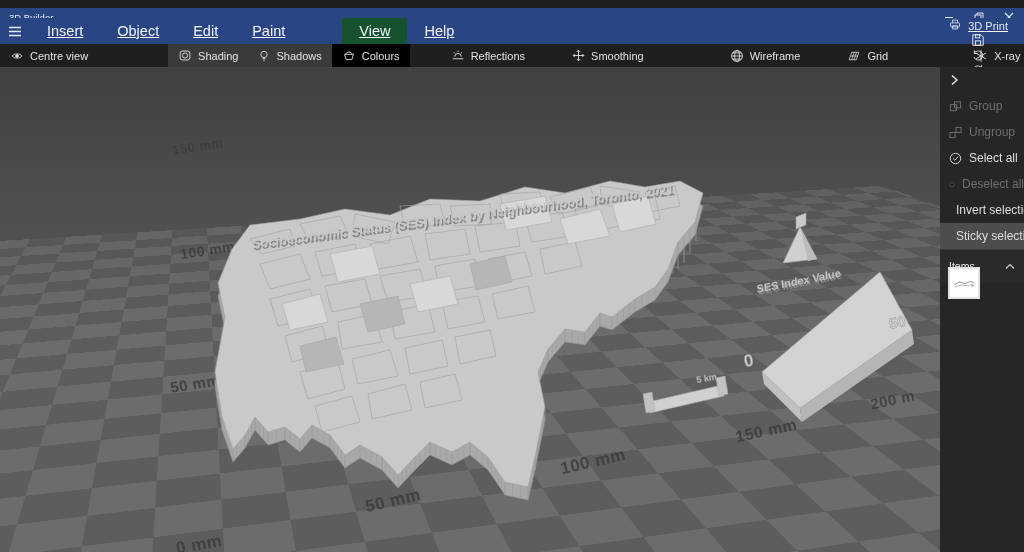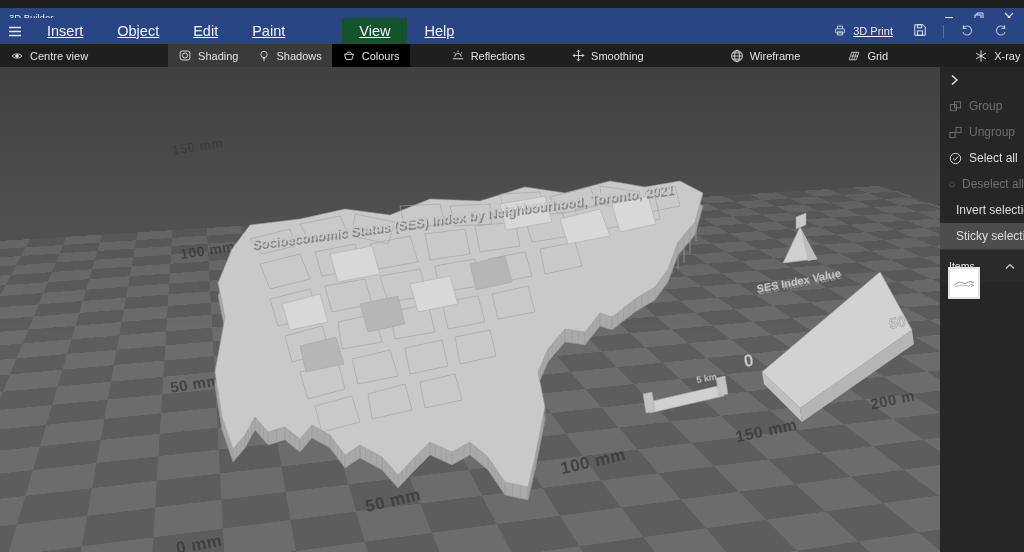--- a/index.html
+++ b/index.html
@@ -14,21 +14,21 @@
   .wincontrols { position:absolute; right:0; top:0; height:18px; display:flex; }
   .winbtn { width:30px; height:18px; display:flex; align-items:center; justify-content:center; color:#dfe5f2; }
   .winbtn svg { display:block; }
 
   
   .menubar { position:absolute; left:0; top:18px; width:1024px; height:26px;
              background:#2a4584; display:flex; align-items:stretch; color:#fff;text-decoration:underline; }
   .hamburger { width:30px; display:flex; align-items:center; justify-content:center; color:#e8ecf5; }
   .menu-item { display:flex; align-items:center; padding:0 17px; font-size:14.5px; color:#f2f4fa; }
   .menu-item.active { background:#14532d;margin-left:40px; }
-  .menubar-right { margin-left:auto; display:flex; align-items:center; padding-right:6px; color:#e4e9f4; }
+  .menubar-right { margin-left:auto; display:flex; align-items:center; padding-right:6px; color:#e4e9f4;flex-direction:column; }
   .qa-btn { display:flex; align-items:center; gap:6px; padding:0 10px; font-size:11px; height:26px; }
   .qa-sep { width:1px; height:13px; background:#5b6f9e; margin:0 6px; }
   .qa-icon { opacity:.92; }
 
   
   .toolbar { position:absolute; left:0; top:44px; width:942px; height:23px;
              background:#1f1f1f; display:flex; align-items:stretch; color:#e3e3e3; font-size:11px;gap:27px; }
   .tool { display:flex; align-items:center; gap:6px; padding:0 10px; }
   .tool .lbl { white-space:nowrap; }
   .tool-group { display:flex; align-items:stretch; background:#3a3a3a; margin:0 4px; }

